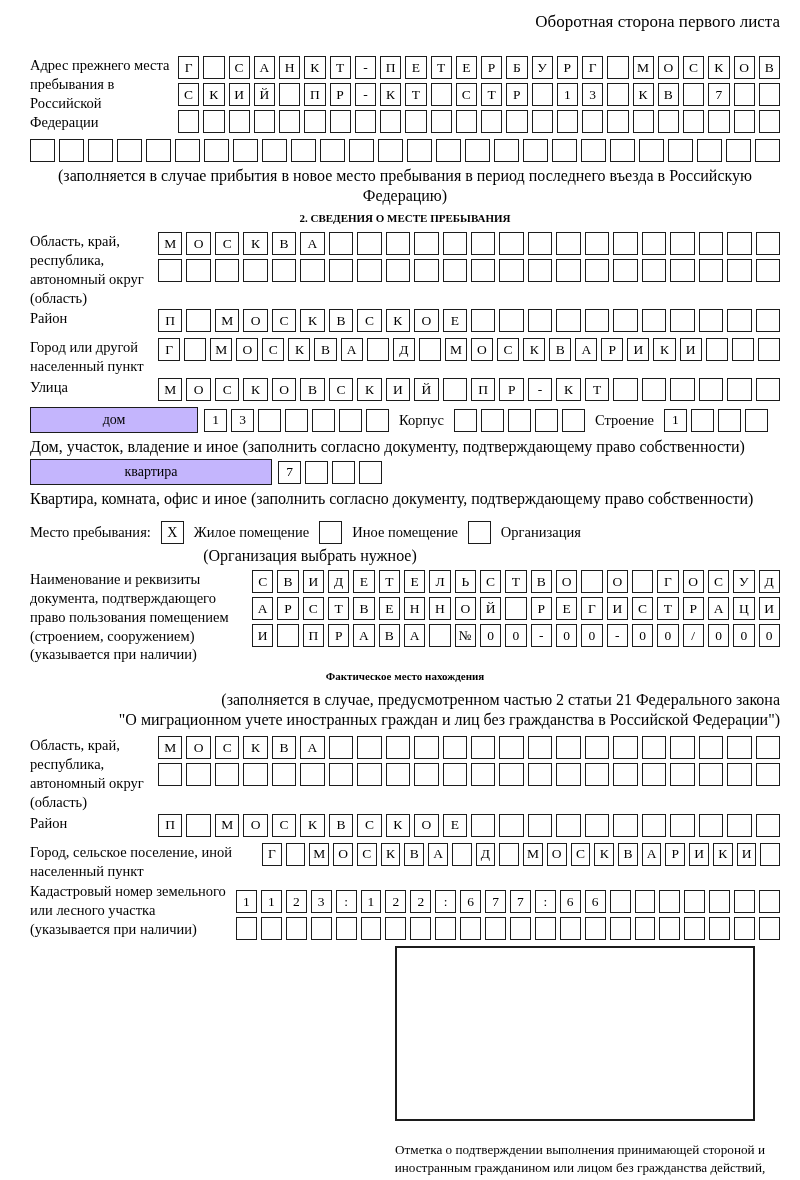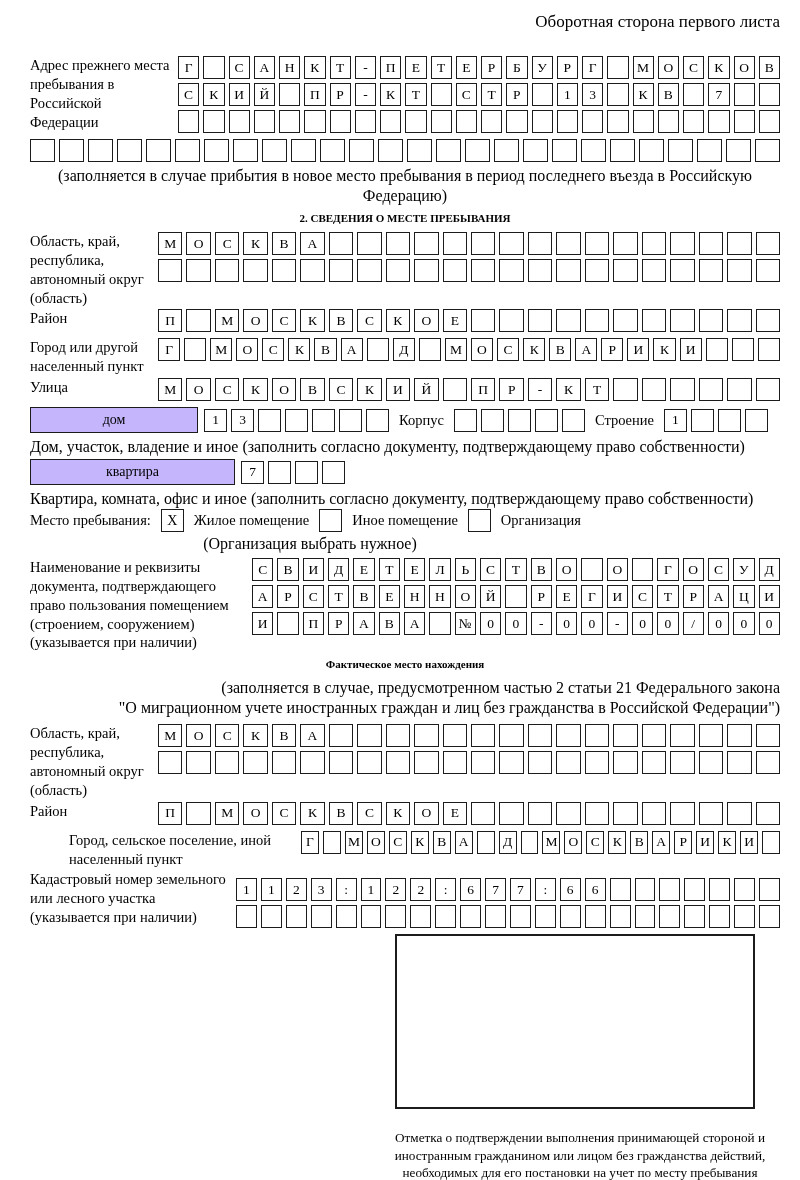--- a/index.html
+++ b/index.html
@@ -12,21 +12,21 @@
   .header-note { text-align:right; font-size:17px; margin-bottom:24px; }
 
   
   .field { display:flex; align-items:flex-start; margin-bottom:2px; }
   .flabel { flex:0 0 auto; font-size:14.5px; line-height:1.3; padding-right:8px; }
   .frows { flex:1 1 auto; min-width:0; }
 
   .f-prev  .flabel { width:148px; }
   .f-std   .flabel { width:128px; }
   .f-doc   .flabel { width:222px; }
-  .f-city2 .flabel { width:232px;margin-left:39px; }
+  .f-city2 .flabel { width:232px; }
   .f-cad   .flabel { width:206px; }
 
   .cellrow { display:flex; gap:4px; margin-bottom:4px; }
   .cell {
     flex:1 1 0; height:23px; border:1.6px solid #1c1c1c; background:#fff;
     display:flex; align-items:center; justify-content:center;
     font-size:13.5px; line-height:1;
   }
   .cells-fixed { flex:0 0 auto; }
   .cells-fixed .cell { flex:0 0 23px; }
@@ -35,25 +35,25 @@
   .note-center { text-align:center; }
   .sec-title { text-align:center; font-weight:bold; font-size:11px; margin:6px 0 8px; }
 
   
   .inline-row { display:flex; align-items:center; gap:6px; margin:2px 0 4px; }
   .wordbox {
     border:1.6px solid #1c1c1c; height:26px; display:flex; align-items:center;
     justify-content:center; font-size:14px; background:#c4b5fd;
   }
   .wordbox.house { width:168px; }
-  .wordbox.apt   { width:205px; }
+  .wordbox.apt   { width:242px; }
   .mini-label { font-size:14.5px; padding:0 4px; }
 
   
-  .stay-row { display:flex; align-items:center; gap:10px; margin:0 0 2px; font-size:14.5px; }
+  .stay-row { display:flex; align-items:center; gap:10px; margin:12px 0 2px; font-size:14.5px; }
   .chk {
     width:23px; height:23px; border:1.6px solid #1c1c1c; display:flex;
     align-items:center; justify-content:center; font-size:14px; background:#fff;
   }
   .stay-note { width:560px; text-align:center; margin-bottom:4px; }
 
   .fact-note { text-align:right; }
 
   .stamp-box {
     width:360px; height:175px; border:2px solid #1c1c1c; margin-left:365px;

